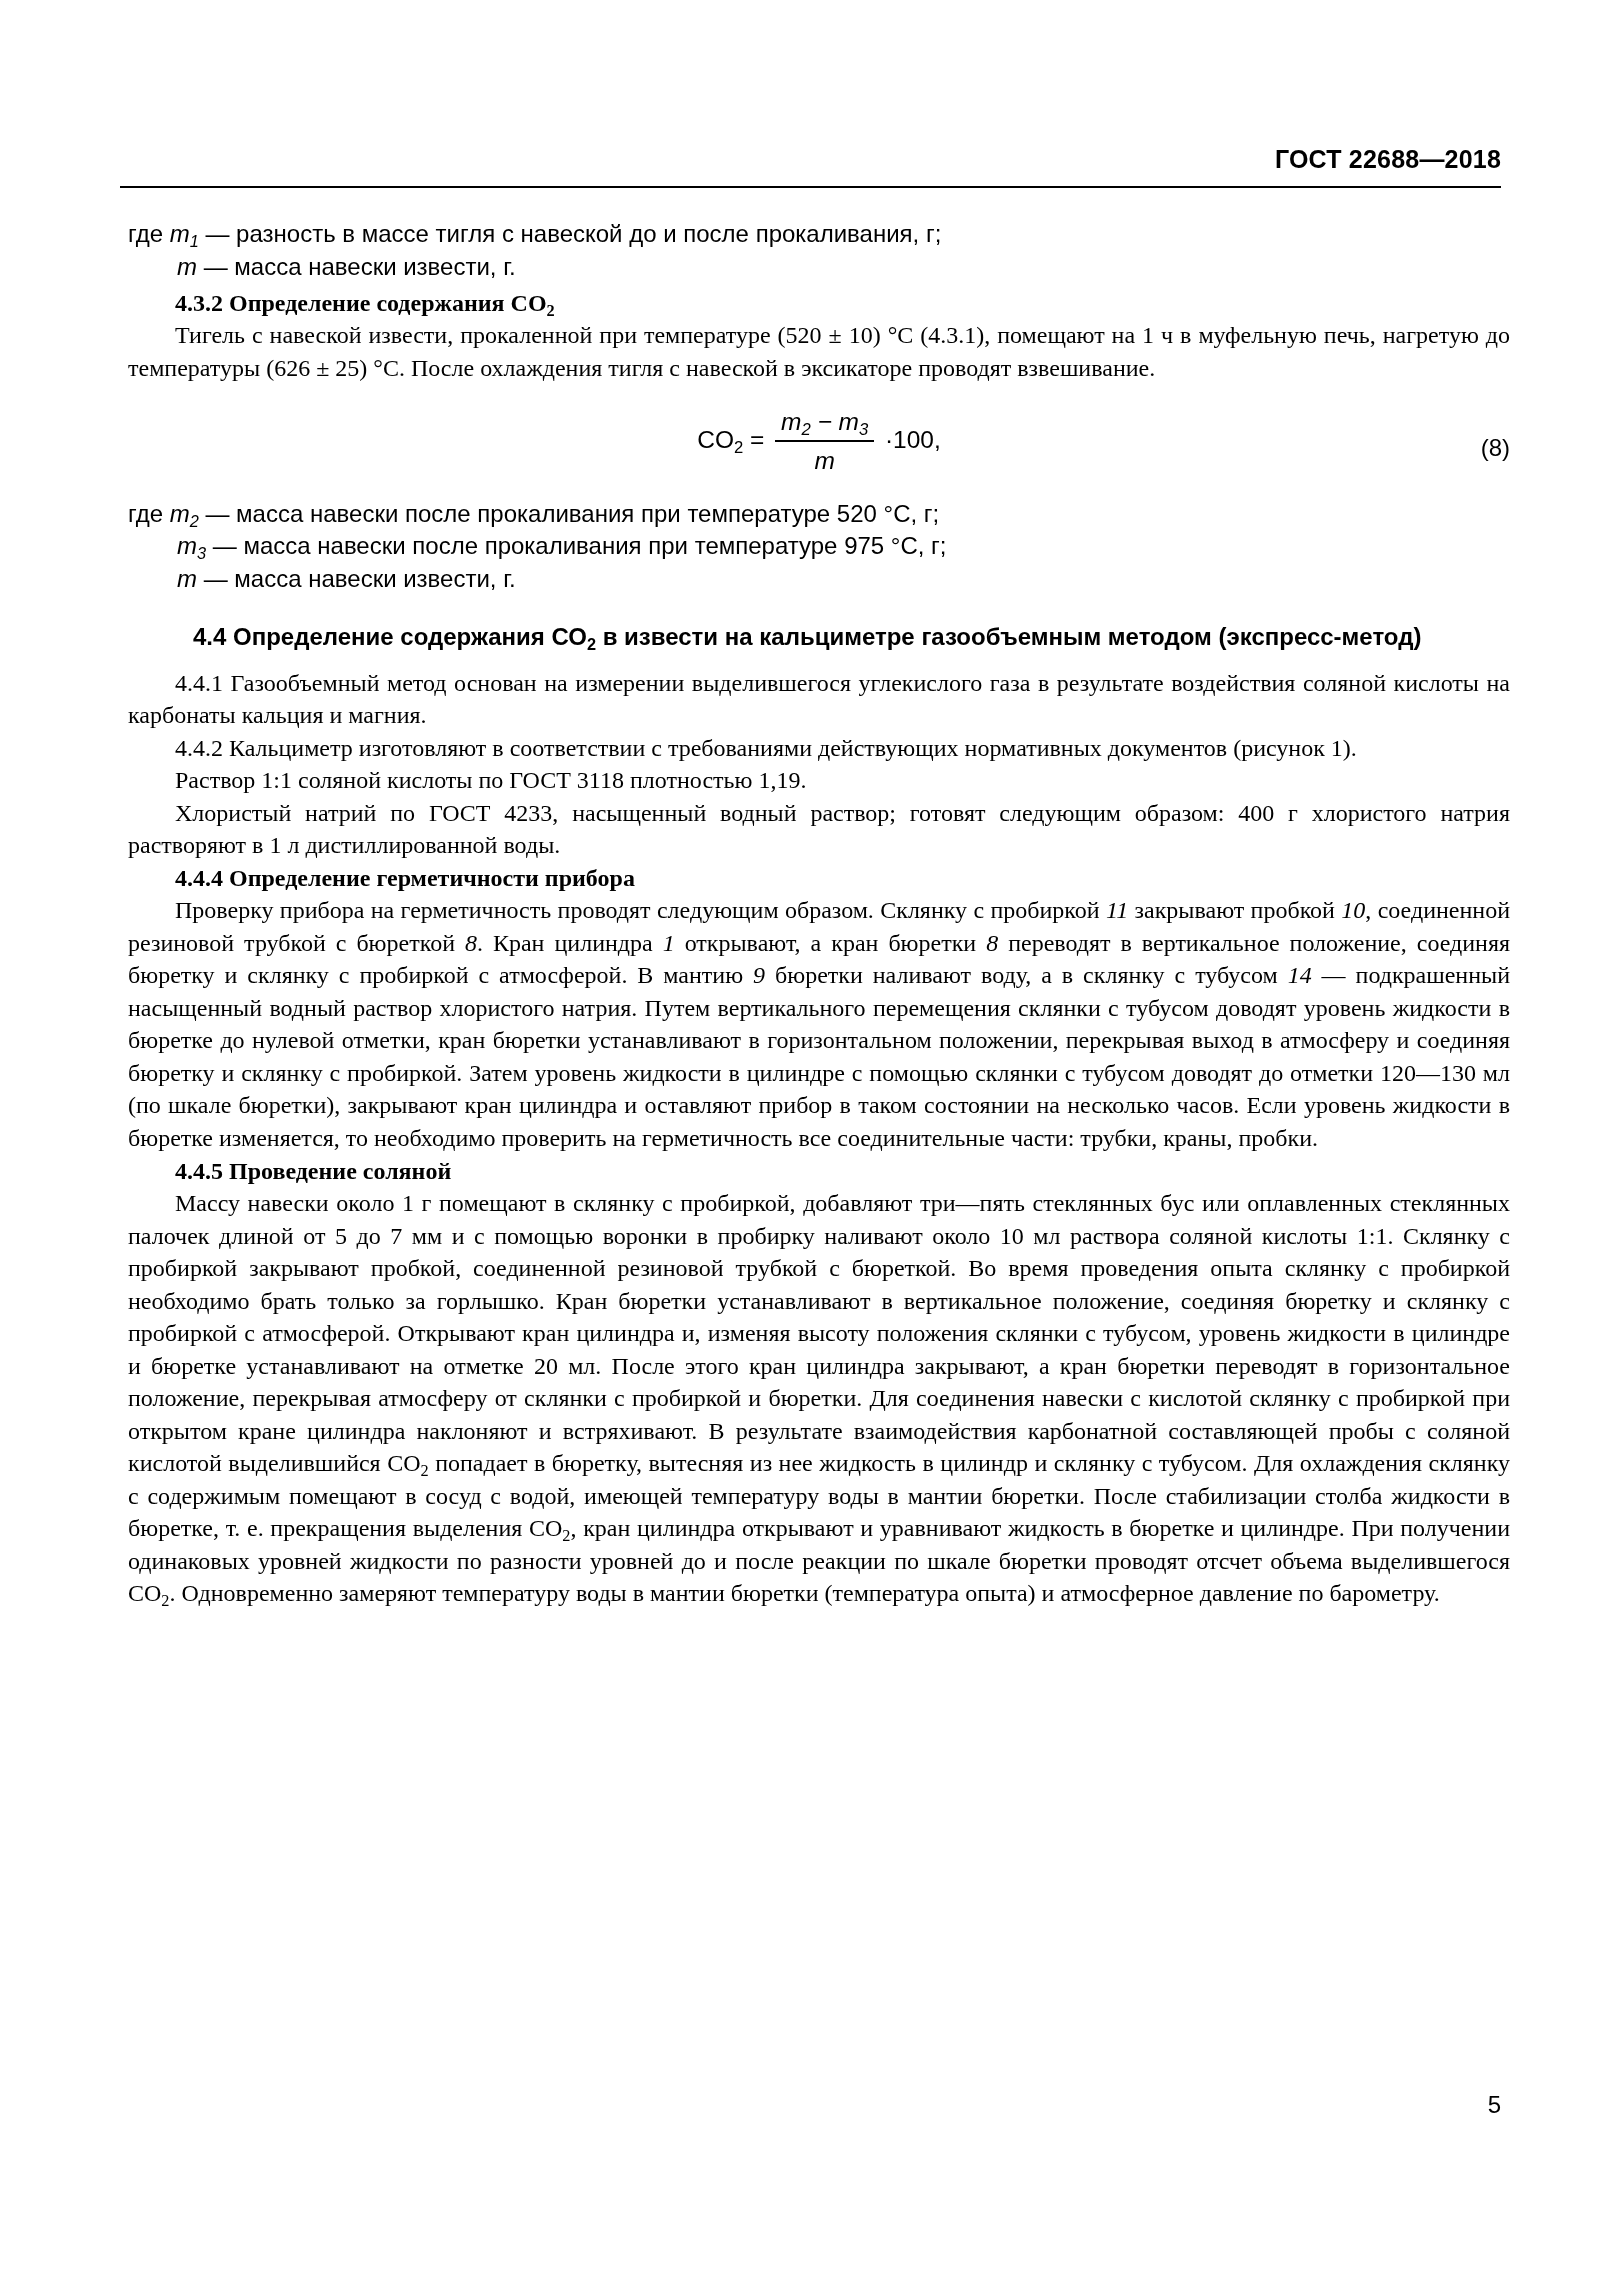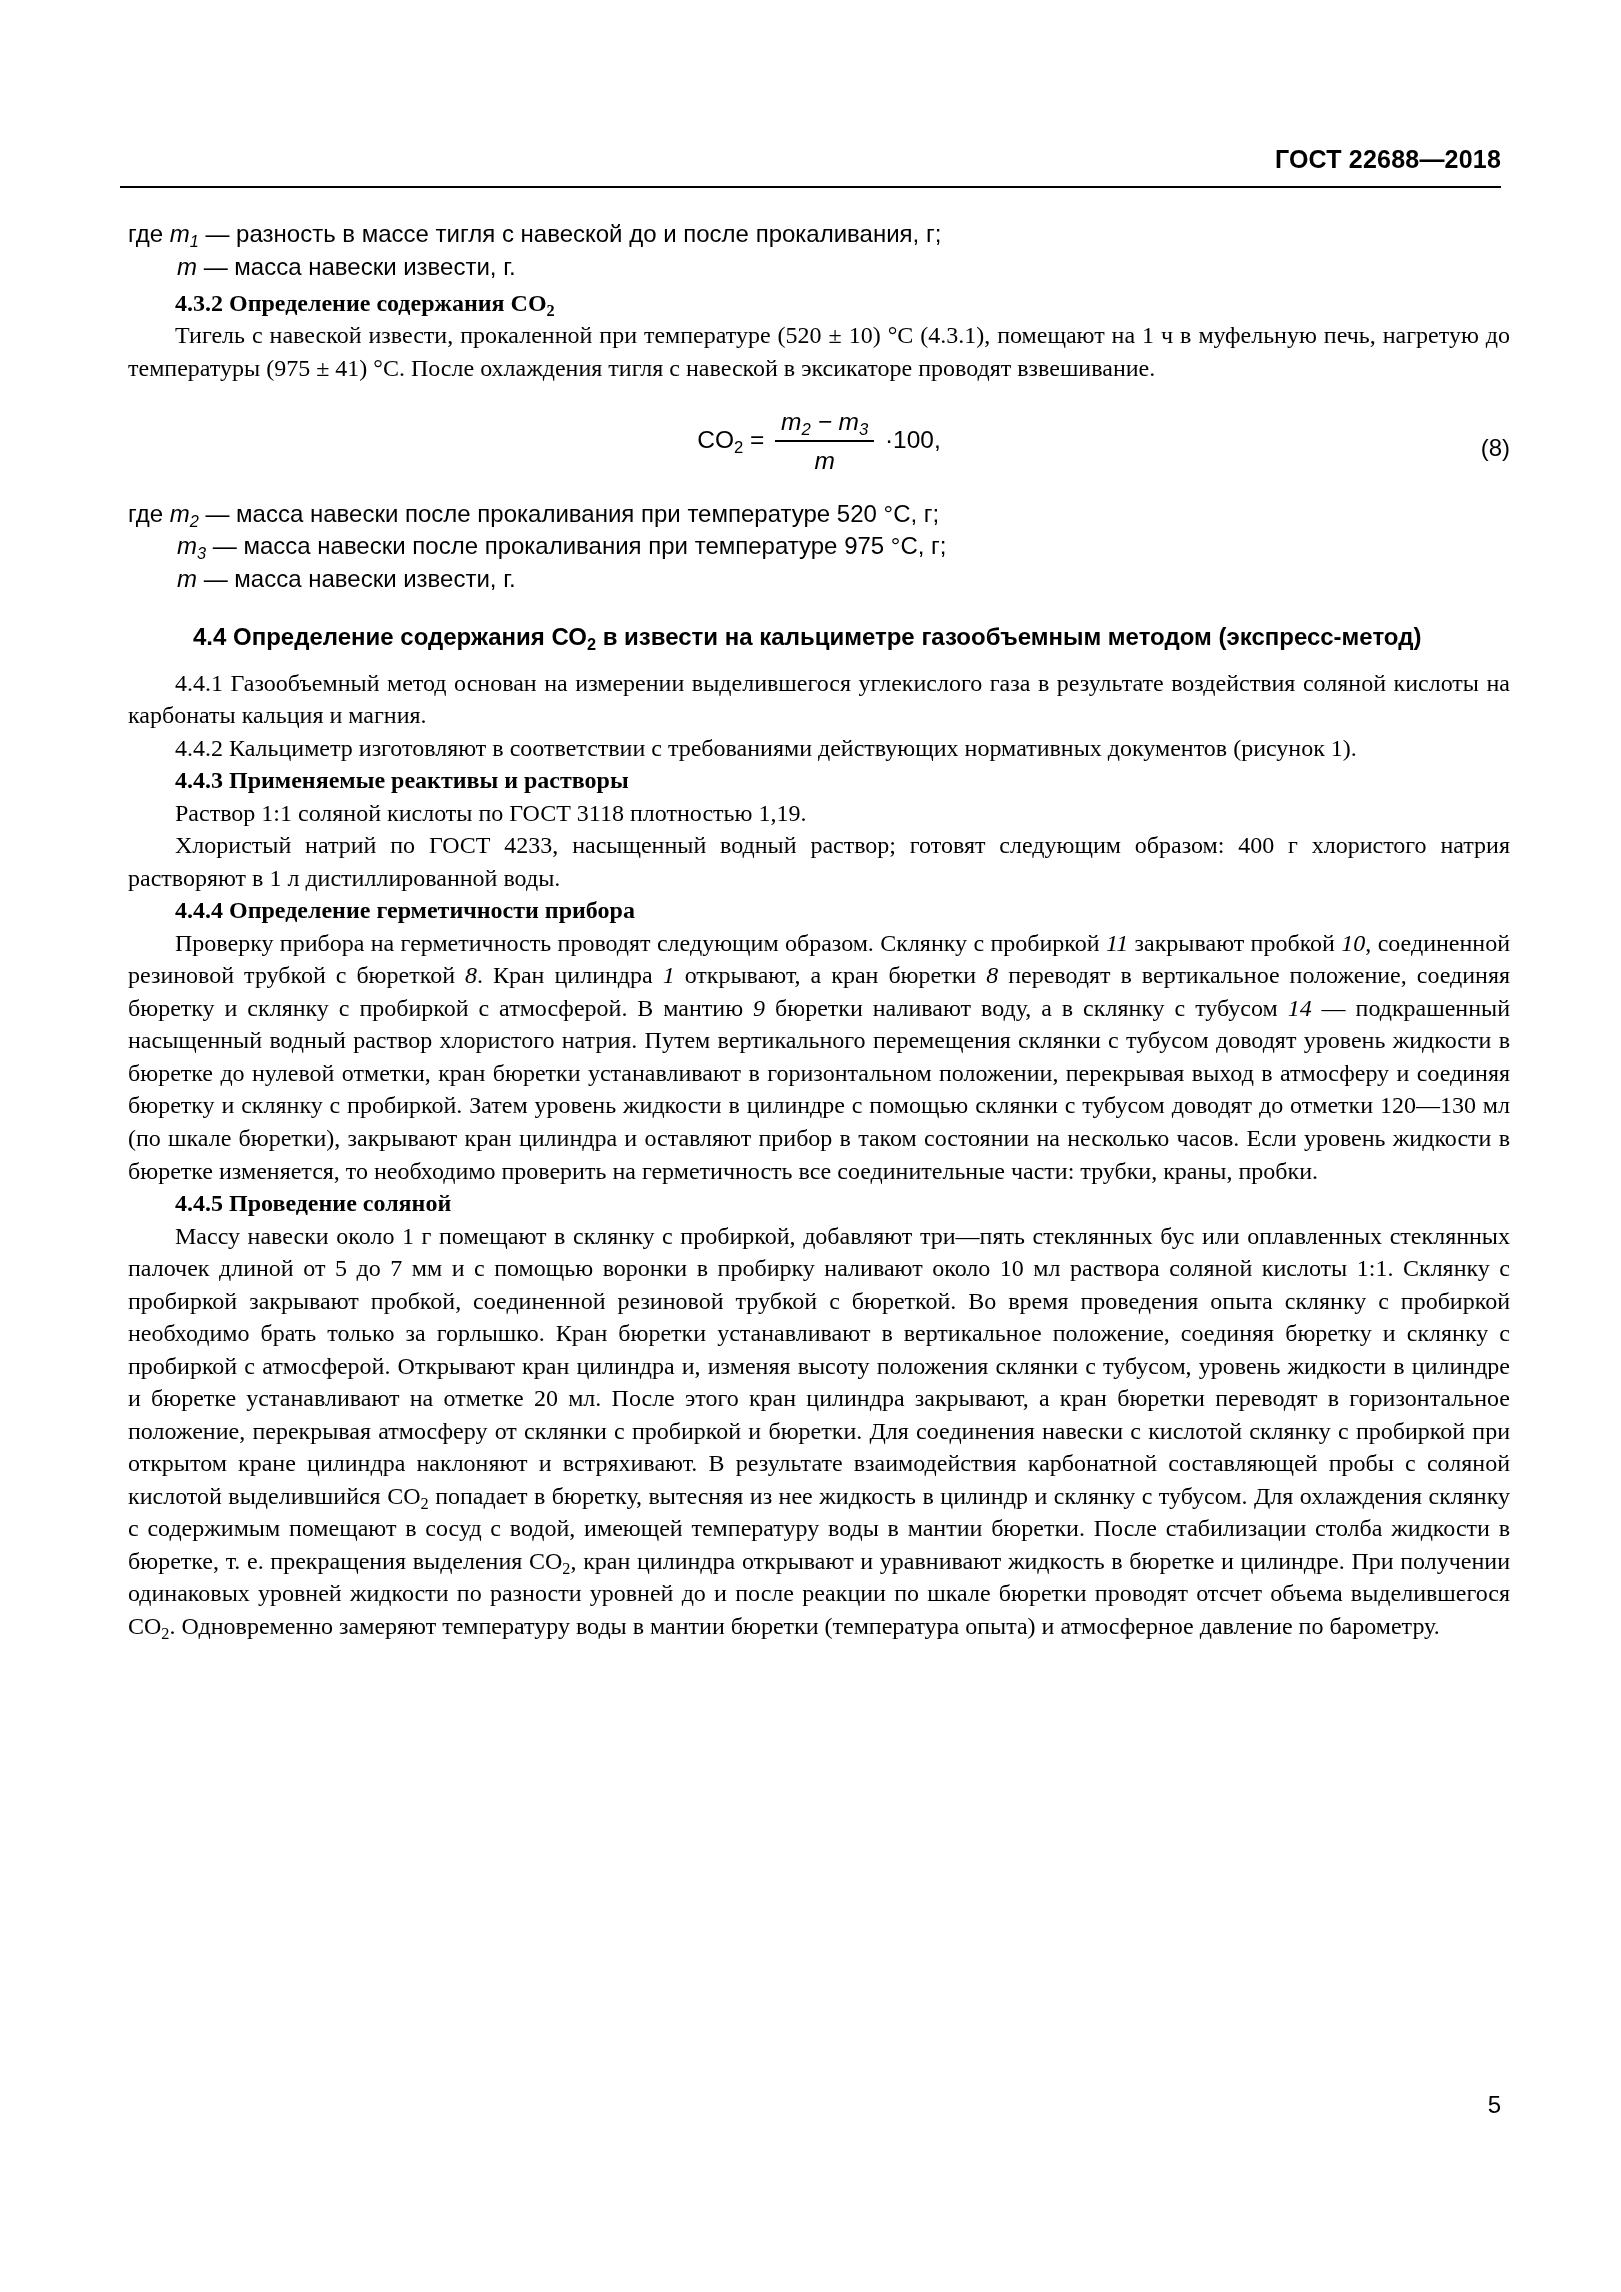--- a/index.html
+++ b/index.html
@@ -130,21 +130,21 @@
   <div class="content">
 
     <p><span>где </span><span class="ital"><span>m</span><sub>1</sub></span><span> — разность в массе тигля с навеской до и после прокаливания, г;</span></p>
 
     <p class="hang"><span class="ital">m</span><span> — масса навески извести, г.</span></p>
 
     <div class="gap-s"></div>
 
     <p class="ind bold"><span>4.3.2 </span><span>Определение содержания СО</span><sub>2</sub></p>
 
-    <p class="ind">Тигель с навеской извести, прокаленной при температуре (520 ± 10) °С (4.3.1), помещают на 1 ч в муфельную печь, нагретую до температуры (975 ± 41) °С. После охлаждения тигля с навеской в эксикаторе проводят взвешивание.</p>
+    <p class="ind">Тигель с навеской извести, прокаленной при температуре (520 ± 10) °С (4.3.1), помещают на 1 ч в муфельную печь, нагретую до температуры (626 ± 25) °С. После охлаждения тигля с навеской в эксикаторе проводят взвешивание.</p>
 
 
     <div class="formula-block">
       <span class="formula-inner">
         <span><span>CO</span><sub>2</sub></span>
         <span>=</span>
         <span class="frac">
           <span class="num"><span>m</span><sub>2</sub><span> − </span><span>m</span><sub>3</sub></span>
           <span class="bar"></span>
           <span class="den">m</span>
@@ -163,21 +163,20 @@
     <div class="gap-l"></div>
 
     <p class="ind2 bold"><span>4.4 Определение содержания СО</span><sub>2</sub><span> в извести на кальциметре газообъемным методом (экспресс-метод)</span></p>
 
     <div class="gap-m"></div>
 
     <p class="ind">4.4.1 Газообъемный метод основан на измерении выделившегося углекислого газа в результате воздействия соляной кислоты на карбонаты кальция и магния.</p>
 
     <p class="ind">4.4.2 Кальциметр изготовляют в соответствии с требованиями действующих нормативных документов (рисунок 1).</p>
 
-    <p class="ind bold">4.4.3 Применяемые реактивы и растворы</p>
 
     <p class="ind">Раствор 1:1 соляной кислоты по ГОСТ 3118 плотностью 1,19.</p>
 
     <p class="ind">Хлористый натрий по ГОСТ 4233, насыщенный водный раствор; готовят следующим образом: 400 г хлористого натрия растворяют в 1 л дистиллированной воды.</p>
 
     <p class="ind bold">4.4.4 Определение герметичности прибора</p>
 
     <p class="ind">Проверку прибора на герметичность проводят следующим образом. Склянку с пробиркой <i>11</i> закрывают пробкой <i>10</i>, соединенной резиновой трубкой с бюреткой <i>8</i>. Кран цилиндра <i>1</i> открывают, а кран бюретки <i>8</i> переводят в вертикальное положение, соединяя бюретку и склянку с пробиркой с атмосферой. В мантию <i>9</i> бюретки наливают воду, а в склянку с тубусом <i>14</i> — подкрашенный насыщенный водный раствор хлористого натрия. Путем вертикального перемещения склянки с тубусом доводят уровень жидкости в бюретке до нулевой отметки, кран бюретки устанавливают в горизонтальном положении, перекрывая выход в атмосферу и соединяя бюретку и склянку с пробиркой. Затем уровень жидкости в цилиндре с помощью склянки с тубусом доводят до отметки 120—130 мл (по шкале бюретки), закрывают кран цилиндра и оставляют прибор в таком состоянии на несколько часов. Если уровень жидкости в бюретке изменяется, то необходимо проверить на герметичность все соединительные части: трубки, краны, пробки.</p>
 
     <p class="ind bold">4.4.5 Проведение соляной</p>

